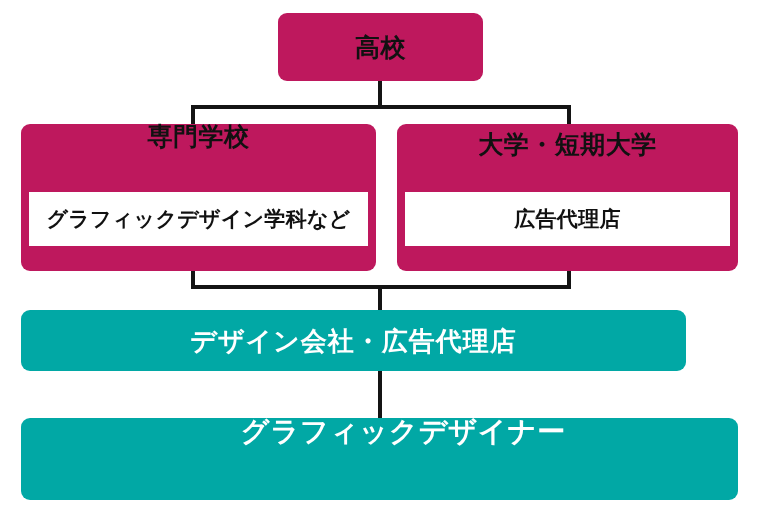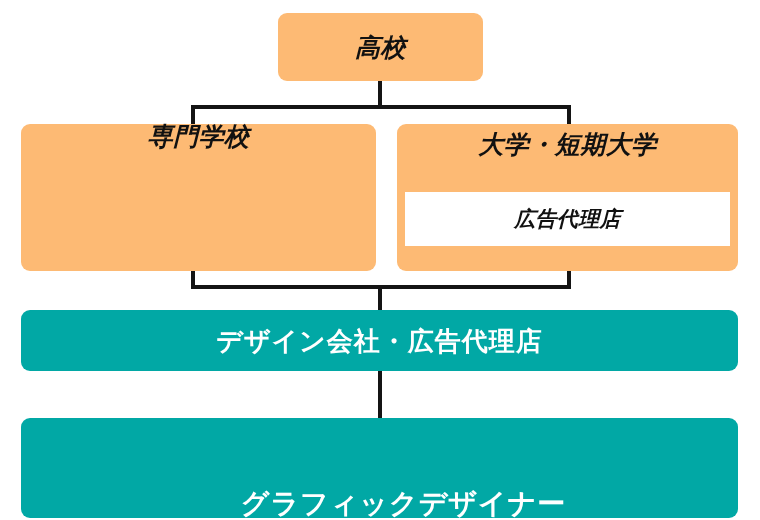--- a/index.html
+++ b/index.html
@@ -21,21 +21,21 @@
   
   .node {
     position: absolute;
     box-sizing: border-box;
     border-radius: 9px;
     display: flex;
     flex-direction: column;
     align-items: center;
     z-index: 2;
   }
-  .node-light { background: #fdba74; font-style: italic; }
+  .node-light { background: #be185d; }
   .node-dark  { background: #01a8a5; }
 
   .node-title {
     font-weight: bold;
     letter-spacing: 0.5px;
     white-space: nowrap;
     line-height: 1;
   }
   .title-dark-text  { color: #111111; }
   .title-light-text { color: #ffffff; }
@@ -83,32 +83,32 @@
     font-weight: bold;
     color: #111111;
     white-space: nowrap;
     letter-spacing: 0.3px;
   }
 
   
   #node-agency {
     left: 21px;
     top: 310px;
-    width: 717px;
+    width: 665px;
     height: 61px;
     justify-content: center;
   }
   #node-agency .node-title { font-size: 26px; letter-spacing: 1px; }
 
   #node-designer {
     left: 21px;
     top: 418px;
     width: 717px;
-    height: 100px;
-    justify-content: flex-end;
+    height: 82px;
+    justify-content: flex-start;
     padding-left: 48px;
   }
   #node-designer .node-title { font-size: 28px; letter-spacing: 1px; }
 
   
   .line {
     position: absolute;
     background: #141414;
     z-index: 1;
   }
@@ -146,20 +146,23 @@
   <div class="line v" id="conn-mid-stem"></div>
 
   <div class="line v" id="conn-bottom-stem"></div>
 
   <div class="node node-light" id="node-highschool">
     <span class="node-title title-dark-text">高校</span>
   </div>
 
   <div class="node node-light" id="node-vocational">
     <span class="node-title title-dark-text">専門学校</span>
+    <div class="inner-box">
+      <span class="inner-text">グラフィックデザイン学科など</span>
+    </div>
   </div>
 
   <div class="node node-light" id="node-university">
     <span class="node-title title-dark-text">大学・短期大学</span>
     <div class="inner-box">
       <span class="inner-text">広告代理店</span>
     </div>
   </div>
 
   <div class="node node-dark" id="node-agency">

